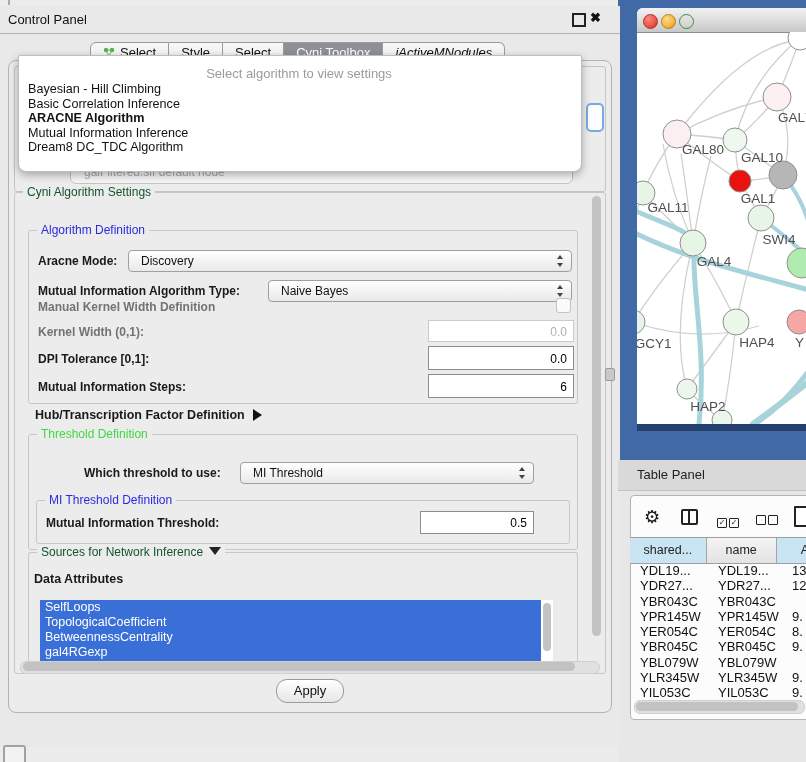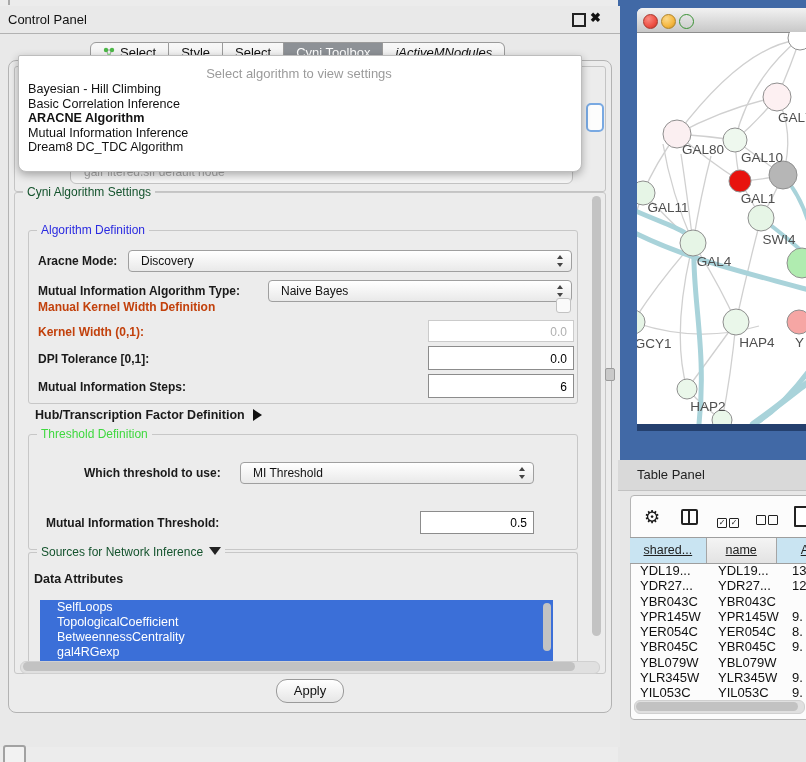--- a/index.html
+++ b/index.html
@@ -37,39 +37,39 @@
   .popup-hint{left:18px;top:66px;width:562px;height:15px;text-align:center;color:#9b9b9b;font-size:13px;z-index:41;}
   .popup-items{left:18px;top:82px;width:562px;height:88px;z-index:41;overflow:hidden;}
   .popup-item{height:14.6px;line-height:14.6px;font-size:12.6px;color:#111;padding-left:10px;}
   .popup-item.sel{font-weight:bold;}
   
   .grp{border:1px solid #c7c7c7;border-radius:3px;}
   .gttl{position:absolute;top:-8px;left:8px;background:#ececec;padding:0 4px;font-size:12px;color:#14532d;line-height:14px;}
   .gttl.blue{color:#2a2ae0;}
   .gttl.green{color:#3fd83f;}
   .lbl{position:absolute;font-size:12px;font-weight:bold;color:#1a1a1a;white-space:nowrap;}
-  .lbl.dis{color:#c2410c;}
+  .lbl.dis{color:#737373;}
   .combo{position:absolute;height:20px;border:1px solid #9f9f9f;border-radius:4px;
          background:linear-gradient(#ffffff,#e9e9e9);font-size:12px;line-height:20px;padding-left:12px;color:#111;}
   .combo .arr{position:absolute;right:7px;top:3px;width:7px;height:14px;}
   .combo .arr:before,.combo .arr:after{content:"";position:absolute;left:0;border-left:3.5px solid transparent;border-right:3.5px solid transparent;}
   .combo .arr:before{top:1px;border-bottom:4px solid #444;}
   .combo .arr:after{bottom:1px;border-top:4px solid #444;}
   .field{position:absolute;background:#fff;font-size:12px;text-align:right;padding-right:6px;box-sizing:border-box;}
   .field.en{border:1px solid #8c8c8c;color:#000;}
   .field.dis{border:1px solid #cbcbcb;color:#b0b0b0;}
   .chk{position:absolute;width:13px;height:13px;border:1px solid #c2c2c2;border-radius:3px;background:#fafafa;}
   .tri-r{display:inline-block;width:0;height:0;border-top:6px solid transparent;border-bottom:6px solid transparent;border-left:9px solid #111;margin-left:8px;vertical-align:-2px;}
   .tri-d{display:inline-block;width:0;height:0;border-left:6px solid transparent;border-right:6px solid transparent;border-top:8px solid #222;margin-left:6px;vertical-align:1px;}
   
   .vthumb{position:absolute;background:#c3c3c3;border-radius:5px;}
   .hbar{position:absolute;background:#e0e0e0;border-radius:6px;border:1px solid #d0d0d0;}
   .hthumb{position:absolute;background:#c2c2c2;border-radius:5px;}
   
-  .attr-list{left:40px;top:600px;width:501px;height:61px;background:#3b6fd8;overflow:hidden;z-index:5;padding-left:12px;}
+  .attr-list{left:40px;top:600px;width:501px;height:61px;background:#3b6fd8;overflow:hidden;z-index:5;}
   .attr-item{height:15px;line-height:15px;color:#fff;font-size:12.5px;padding-left:5px;}
   .attr-scroll{left:541px;top:600px;width:12px;height:61px;background:#fff;}
   
   .btn{position:absolute;border:1px solid #9a9a9a;border-radius:11px;background:linear-gradient(#ffffff,#e6e6e6);
        font-size:13px;color:#111;text-align:center;}
   
   .net-win{left:637px;top:8px;width:169px;height:416px;background:#fff;border-radius:6px 0 0 0;}
   .net-title{left:637px;top:8px;width:169px;height:24px;background:linear-gradient(#f2f2f2,#c8c8c8);
              border-bottom:1px solid #8e8e8e;border-radius:6px 0 0 0;}
   .tl{position:absolute;width:13px;height:13px;border-radius:50%;top:14px;}
@@ -80,21 +80,21 @@
   
   .tp-bar{left:618px;top:460px;width:188px;height:30px;background:#d9d9d9;border-bottom:1px solid #c2c2c2;}
   .tp-title{left:637px;top:467px;font-size:13px;color:#222;}
   .tp-card{left:630px;top:495px;width:180px;height:223px;background:#fcfcfc;border:1px solid #b5b5b5;border-radius:4px;}
   .ticon{position:absolute;color:#1a1a1a;}
   .split-icon{width:13px;height:12px;border:2px solid #222;border-radius:2px;}
   .split-icon:after{content:"";position:absolute;left:5px;top:0;width:2px;height:12px;background:#222;}
   .cb{display:inline-block;width:8px;height:8px;border:1.5px solid #222;border-radius:1px;font-size:8px;line-height:8px;color:#222;text-align:center;margin-right:2px;}
   .page-icon{width:14px;height:17px;border:2px solid #222;border-radius:1px;background:#fff;}
   .thead{left:630px;top:537px;width:180px;height:25px;display:flex;border-top:1px solid #9e9e9e;border-bottom:1px solid #9e9e9e;z-index:3;}
-  .th{height:25px;line-height:25px;font-size:12.5px;color:#222;text-align:center;border-right:1px solid #a5a5a5;box-sizing:border-box;text-decoration:underline;}
+  .th{height:25px;line-height:25px;font-size:12.5px;color:#222;text-align:center;border-right:1px solid #a5a5a5;box-sizing:border-box;}
   .th.blue{background:#c9e4f2;}
   .th.gray{background:linear-gradient(#f4f4f4,#e3e3e3);}
   .trows{left:630px;top:563px;width:180px;height:137px;overflow:hidden;}
   .trow{display:flex;height:15.3px;line-height:15.3px;font-size:13px;color:#111;}
   .td1{width:79px;padding-left:10px;box-sizing:border-box;}
   .td2{width:72px;padding-left:9px;box-sizing:border-box;}
   .td3{flex:1;padding-left:11px;box-sizing:border-box;}
   .grip{left:605px;top:368px;width:8px;height:11px;background:#c9c9c9;border:1px solid #9b9b9b;border-radius:2px;}
   .bl-icon{left:3px;top:745px;width:19px;height:20px;border:2px solid #a2a2a2;border-radius:3px;background:#f2f2f2;}
 </style>
@@ -179,20 +179,23 @@
     <span>Hub/Transcription Factor Definition</span><span class="tri-r"></span>
   </div>
 
   <div class="abs grp" style="left:28px;top:434px;width:548px;height:114px;">
     <span class="gttl green">Threshold Definition</span>
   </div>
   <div class="lbl" style="left:84px;top:466px;">Which threshold to use:</div>
   <div class="combo" style="left:240px;top:462px;width:280px;">
     <span>MI Threshold</span>
     <span class="arr"></span>
+  </div>
+  <div class="abs grp" style="left:36px;top:500px;width:532px;height:42px;">
+    <span class="gttl blue">MI Threshold Definition</span>
   </div>
   <div class="lbl" style="left:46px;top:516px;">Mutual Information Threshold:</div>
   <div class="field en" style="left:420px;top:511px;width:114px;height:23px;line-height:23px;">0.5</div>
 
   <div class="abs grp" style="left:28px;top:552px;width:548px;height:112px;border-bottom:none;">
     <span class="gttl" style="white-space:nowrap;"><span>Sources for Network Inference</span><span class="tri-d"></span></span>
   </div>
   <div class="lbl" style="left:34px;top:572px;font-size:12.5px;">Data Attributes</div>
   <div class="abs attr-list" id="attr-list">
       <div class="attr-item">SelfLoops</div>

